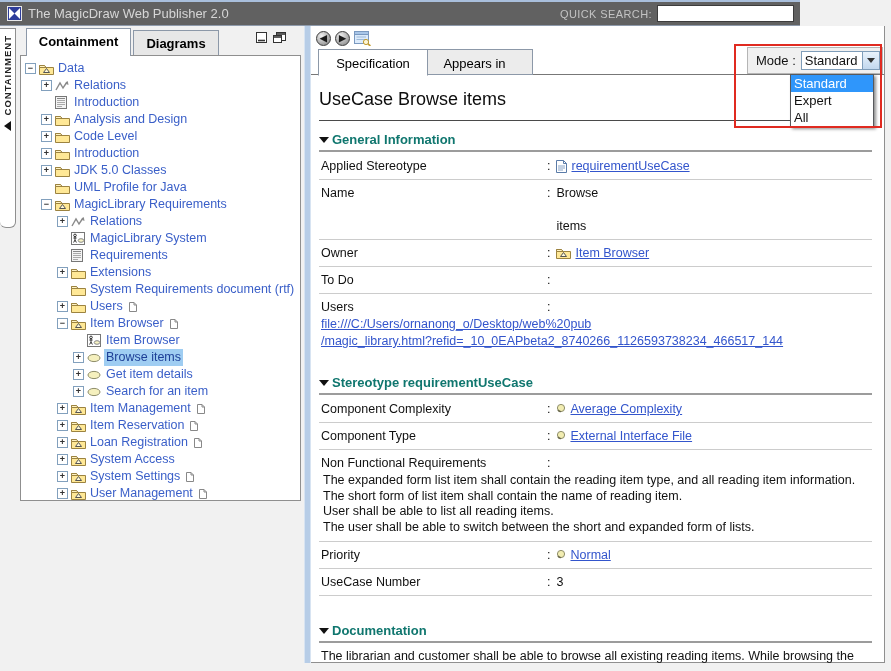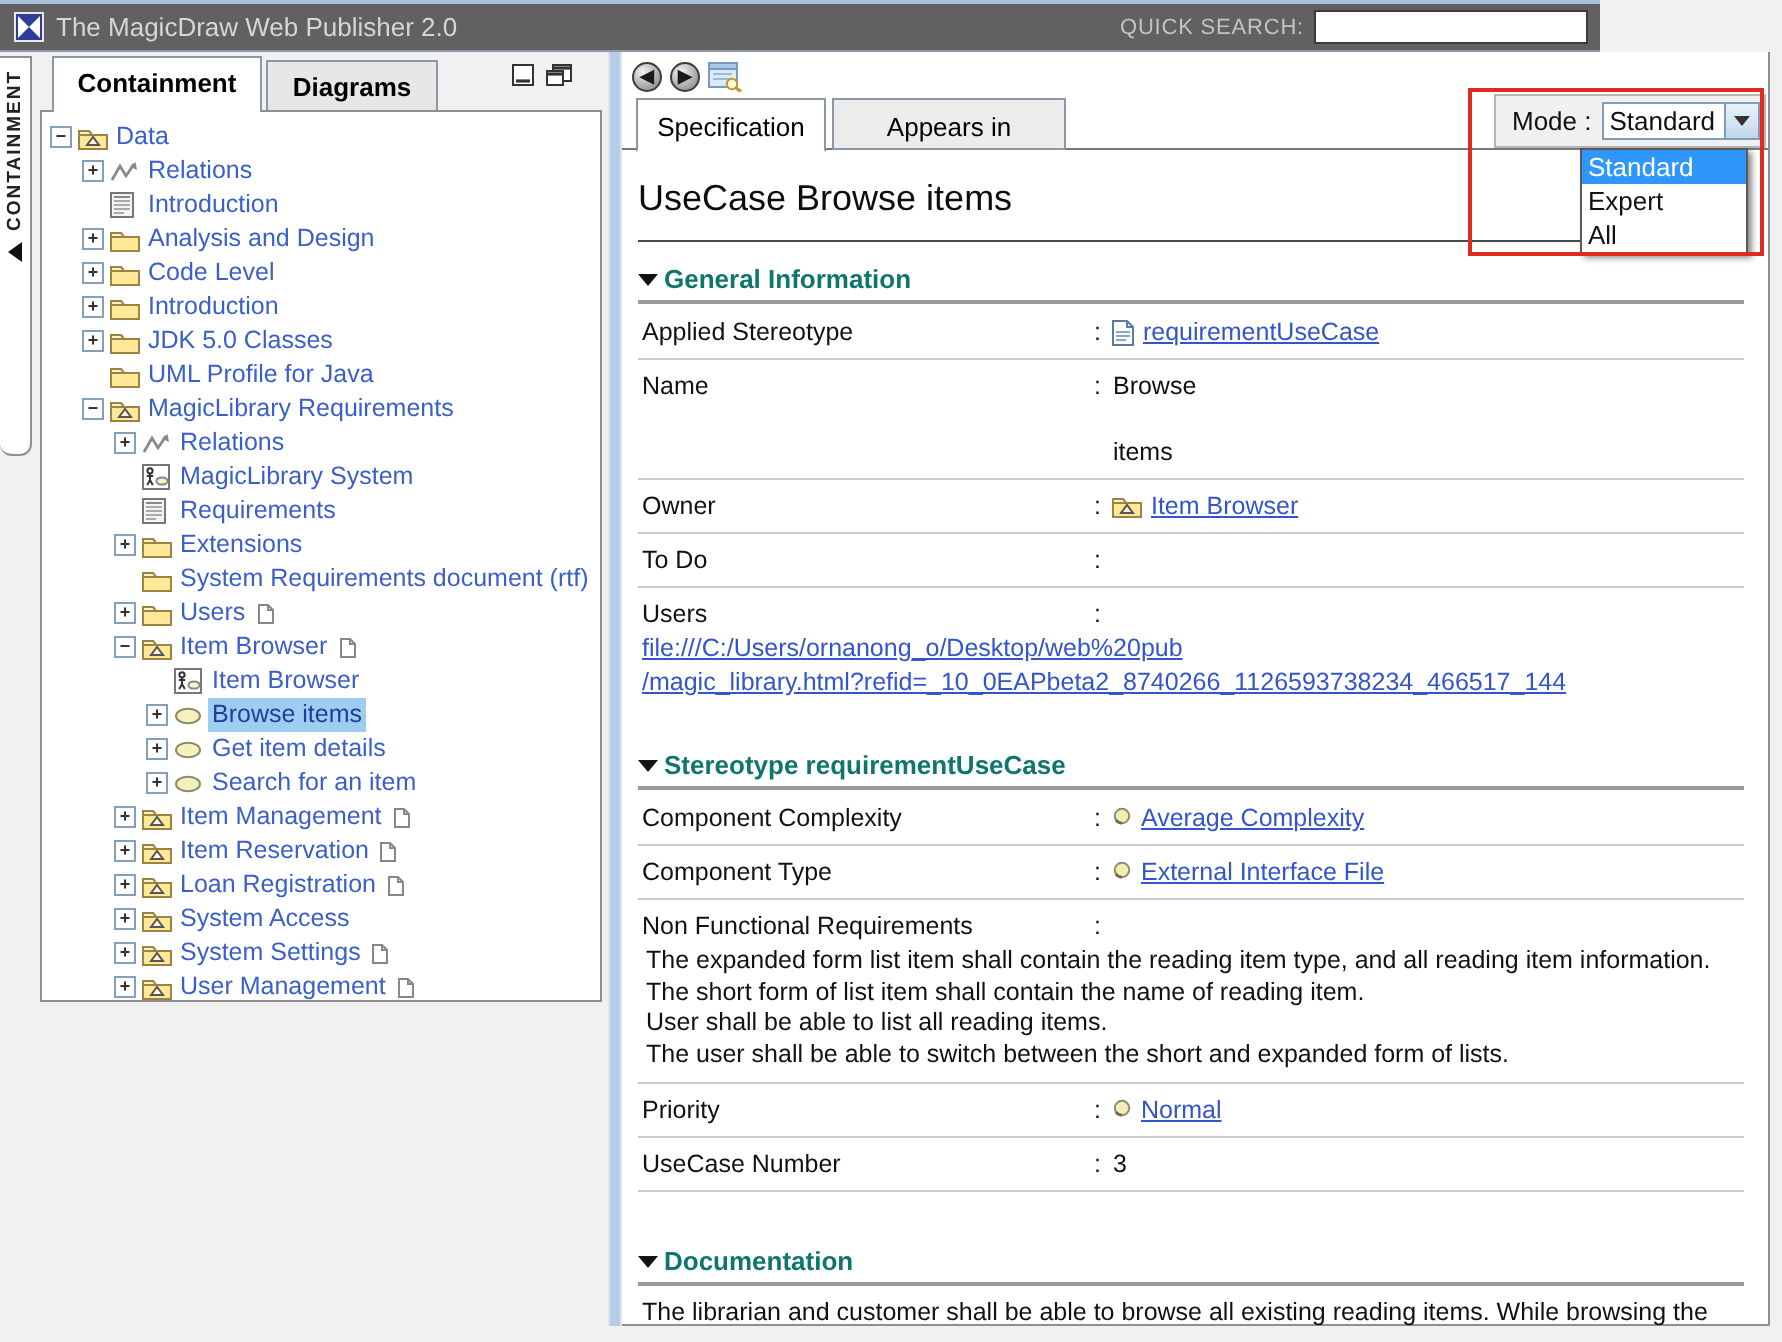--- a/index.html
+++ b/index.html
@@ -49,21 +49,21 @@
   #splitter { position:absolute; left:304px; top:26px; width:7px; height:637px; background:#b7cde7; border-left:1px solid #d8e4f2; border-right:1px solid #d8e4f2; }
 
   
   #right-panel { position:absolute; left:311px; top:26px; width:574px; height:637px; background:#fff;
                  border-right:1px solid #8f8f8f; border-bottom:1px solid #8f8f8f; }
   .toolbar { position:absolute; left:5px; top:3px; height:18px; display:flex; gap:4px; align-items:center; }
   .navbtn { width:15px; height:15px; border-radius:50%; background:radial-gradient(circle at 35% 30%, #f2f2f2, #9a9a9a 75%);
             border:1px solid #3c3c3c; color:#1a1a1a; font-size:9px; line-height:13px; text-align:center; font-weight:bold; }
   .tabstrip { position:absolute; left:0; top:22px; width:100%; height:27px; border-bottom:1px solid #777; }
   .rtab { position:absolute; font-size:13px; text-align:center; height:26px; padding-top:6px; top:1px; border:1px solid #8c98a8; }
-  .rtab.active { left:7px; width:95px; background:#fff; border-bottom:1px solid #fff; top:1px; height:27px; z-index:2; }
+  .rtab.active { left:7px; width:110px; background:#fff; border-bottom:1px solid #fff; top:1px; height:27px; z-index:2; }
   .rtab.inactive { left:105px; width:117px; background:#ececec; }
 
   .modebar { position:absolute; left:436px; top:21px; width:136px; height:27px; background:#f0f0f0;
              border:1px solid #b5b5b5; display:flex; align-items:center; z-index:3; }
   .modebar .mlabel { font-size:13px; color:#111; margin:0 5px 0 8px; }
   .mode-select { display:flex; height:19px; border:1px solid #7f9db9; background:#fff; }
   .mode-select .mvalue { width:60px; font-size:13px; padding:1px 2px 0 3px; color:#111; }
   .mode-select .mbtn { width:17px; background:linear-gradient(#e9f2fb,#c2d8ee); border-left:1px solid #7f9db9;
                        display:flex; align-items:center; justify-content:center; }
   .mode-select .mbtn .tri { width:0; height:0; border-left:4px solid transparent; border-right:4px solid transparent; border-top:5px solid #333; }

